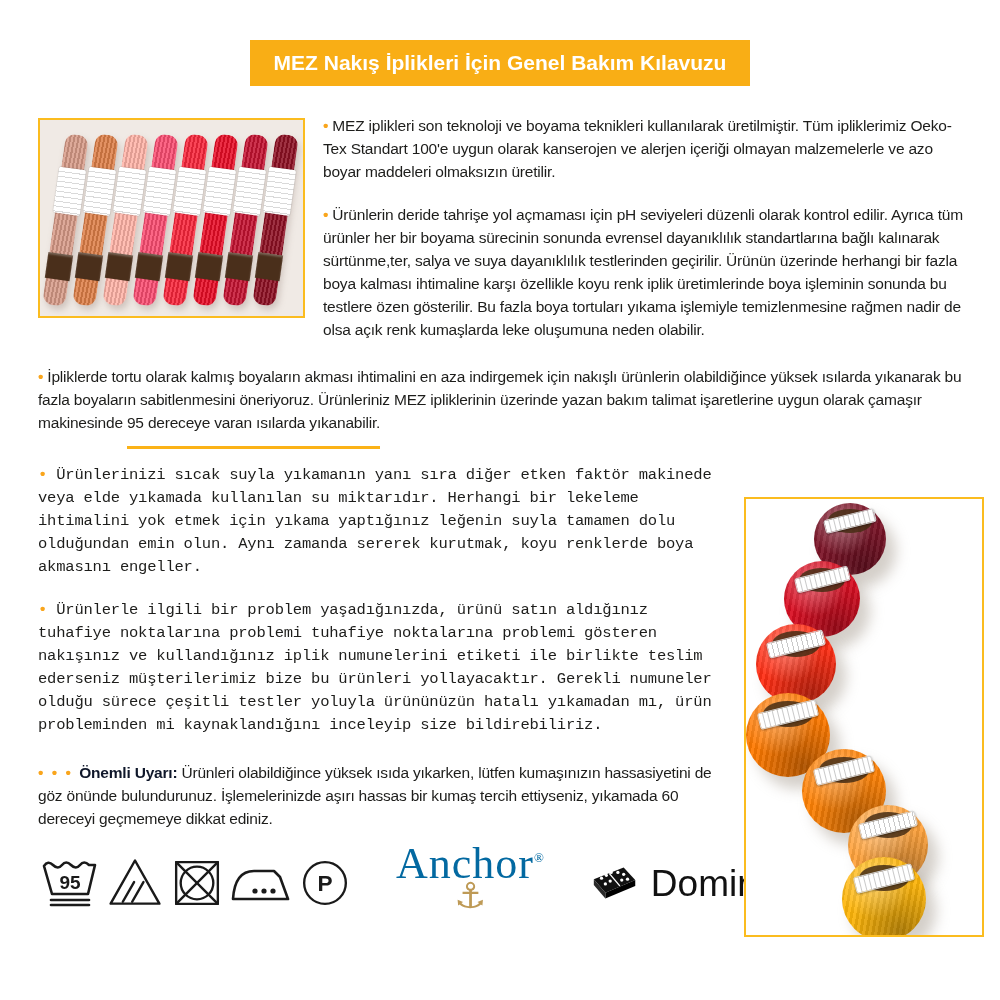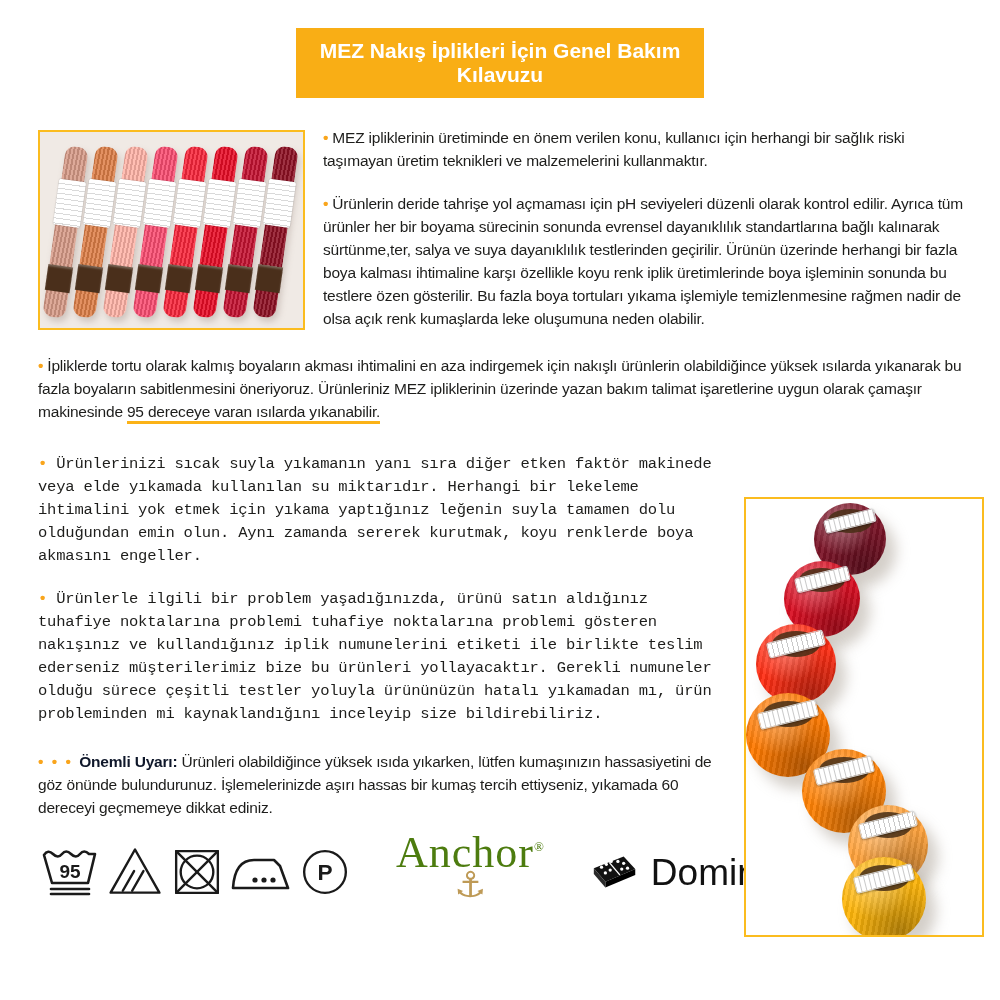--- a/index.html
+++ b/index.html
@@ -1,31 +1,31 @@
 <!DOCTYPE html>
 <html><head>
 <meta charset="utf-8">
 <style>
   * { margin:0; padding:0; box-sizing:border-box; }
   html,body { width:1000px; height:1000px; background:#ffffff; }
   body { font-family:"Liberation Sans",sans-serif; color:#1d1d1b; position:relative; overflow:hidden; }
 
   
-  .banner { width:408px; margin:28px auto 0; background:#F9AE15; color:#fff;
+  .banner { width:500px; margin:40px auto 0; background:#F9AE15; color:#fff;
             font-size:21px; font-weight:bold; text-align:center; padding:11px 0; }
 
   
   .content { padding:28px 34px 0 38px; position:relative; }
 
   p.b { font-size:15.5px; line-height:23px; letter-spacing:-0.2px; margin-bottom:20px; }
   p.b::before { content:"•  "; color:#F9A51C; font-weight:bold; }
   p.m3 { margin-bottom:24px; }
   p.m4 { margin-bottom:30px; }
   .narrow { max-width:688px;font-family:Liberation Mono, monospace; }
-  .underlined { border-bottom:3px solid #FBB217; padding-bottom:1px; }
+  .underlined { border-bottom:3px solid #FBB217; padding-bottom:15px; }
 
   p.warning { font-size:15.5px; line-height:23px; letter-spacing:-0.2px; max-width:688px; margin-bottom:22px; }
   p.warning::before { content:"• • • "; color:#F9A51C; font-weight:bold; letter-spacing:2px; }
   .warn-label { color:#0f172a; font-weight:bold; }
 
   
   .photo-left { float:left; width:267px; height:200px; border:2px solid #FBBC1F;
                 background:#F0EAE5; position:relative; overflow:hidden; margin:4px 18px 12px 0; }
   .skein { position:absolute; top:14px; width:23px; height:172px; border-radius:10px;
            background-image:repeating-linear-gradient(93deg, rgba(0,0,0,.12) 0 2px, rgba(255,255,255,.14) 2px 4px);
@@ -53,21 +53,21 @@
                 box-shadow:0 1px 2px rgba(0,0,0,.35); }
 
   
   .footer { display:flex; align-items:center; margin-top:16px; width:692px; }
   .care-symbols { display:flex; gap:3px; align-items:flex-end; }
   .care-symbols svg { display:block; }
   .sym-stroke { stroke:#1a1a1a; stroke-width:2.6; fill:none; stroke-linejoin:round; stroke-linecap:round; }
   .sym-text { fill:#1a1a1a; font-family:"Liberation Sans",sans-serif; font-weight:bold; }
 
   .anchor-logo { margin-left:42px; text-align:center; margin-top:-10px; }
-  .anchor-word { font-family:"Liberation Serif",serif; font-size:44px; color:#4d7c0f;
+  .anchor-word { font-family:"Liberation Serif",serif; font-size:44px; color:#0369a1;
                  line-height:1; letter-spacing:1px; }
   .anchor-word sup { font-size:13px; vertical-align:super; }
   .anchor-glyph { font-family:"DejaVu Sans",sans-serif; font-size:36px; color:#BE9A56;
                   line-height:1; margin-top:-8px; }
 
   .domino-logo { margin-left:44px; display:flex; align-items:center; gap:10px; }
   .domino-word { font-size:37px; color:#111; line-height:1; }
 </style>
 </head>
 <body>
@@ -106,21 +106,21 @@
           <div class="skein-label"></div>
           <div class="skein-band"></div>
         </div>
         <div class="skein" style="left: 224px; background-color: rgb(142, 16, 35);">
           <div class="skein-label"></div>
           <div class="skein-band"></div>
         </div>
       </div>
   </div>
 
-  <p class="b"><span>MEZ ipliklerinin üretiminde en önem verilen konu, kullanıcı için herhangi bir sağlık riski taşımayan üretim teknikleri ve malzemelerini kullanmaktır.</span></p>
+  <p class="b"><span>MEZ iplikleri son teknoloji ve boyama teknikleri kullanılarak üretilmiştir. Tüm ipliklerimiz Oeko-Tex Standart 100'e uygun olarak kanserojen ve alerjen içeriği olmayan malzemelerle ve azo boyar maddeleri olmaksızın üretilir.</span></p>
   <p class="b m3"><span>Ürünlerin deride tahrişe yol açmaması için pH seviyeleri düzenli olarak kontrol edilir. Ayrıca tüm ürünler her bir boyama sürecinin sonunda evrensel dayanıklılık standartlarına bağlı kalınarak sürtünme,ter, salya ve suya dayanıklılık testlerinden geçirilir. Ürünün üzerinde herhangi bir fazla boya kalması ihtimaline karşı özellikle koyu renk iplik üretimlerinde boya işleminin sonunda bu testlere özen gösterilir. Bu fazla boya tortuları yıkama işlemiyle temizlenmesine rağmen nadir de olsa açık renk kumaşlarda leke oluşumuna neden olabilir.</span></p>
   <p class="b m4"><span>İpliklerde tortu olarak kalmış boyaların akması ihtimalini en aza indirgemek için nakışlı ürünlerin olabildiğince yüksek ısılarda yıkanarak bu fazla boyaların sabitlenmesini öneriyoruz. Ürünleriniz MEZ ipliklerinin üzerinde yazan bakım talimat işaretlerine uygun olarak çamaşır makinesinde </span><span class="underlined">95 dereceye varan ısılarda yıkanabilir.</span></p>
 
   <p class="b narrow"><span>Ürünlerinizi sıcak suyla yıkamanın yanı sıra diğer etken faktör makinede veya elde yıkamada kullanılan su miktarıdır. Herhangi bir lekeleme ihtimalini yok etmek için yıkama yaptığınız leğenin suyla tamamen dolu olduğundan emin olun. Aynı zamanda sererek kurutmak, koyu renklerde boya akmasını engeller.</span></p>
   <p class="b narrow m3"><span>Ürünlerle ilgili bir problem yaşadığınızda, ürünü satın aldığınız tuhafiye noktalarına problemi tuhafiye noktalarına problemi gösteren nakışınız ve kullandığınız iplik numunelerini etiketi ile birlikte teslim ederseniz müşterilerimiz bize bu ürünleri yollayacaktır. Gerekli numuneler olduğu sürece çeşitli testler yoluyla ürününüzün hatalı yıkamadan mı, ürün probleminden mi kaynaklandığını inceleyip size bildirebiliriz.</span></p>
 
   <p class="warning"><span class="warn-label">Önemli Uyarı:</span><span> Ürünleri olabildiğince yüksek ısıda yıkarken, lütfen kumaşınızın hassasiyetini de göz önünde bulundurunuz. İşlemelerinizde aşırı hassas bir kumaş tercih ettiyseniz, yıkamada 60 dereceyi geçmemeye dikkat ediniz.</span></p>
 
   <div class="footer">
     <div class="care-symbols">

